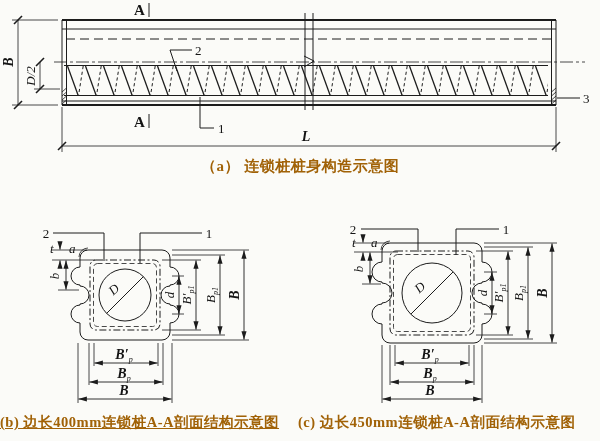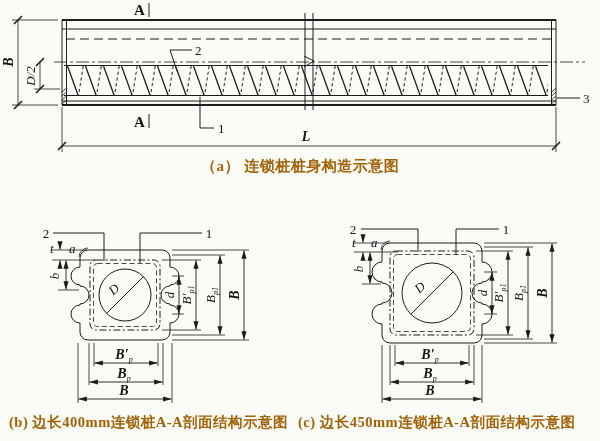--- a/index.html
+++ b/index.html
@@ -20,21 +20,21 @@
   .dimB{font:italic 600 14px "Liberation Serif", serif;}
   .num{font:13px "Liberation Serif", serif;}
   .mark{font:700 15px "Liberation Serif", serif;}
   .sub{font:italic 8px "Liberation Serif", serif;}
   .cap{
     position:absolute;color:#a16207;
     font:600 14.5px "Liberation Serif","DejaVu Serif",serif;
     letter-spacing:0.5px;white-space:nowrap;
   }
   .cap-a{left:0;top:157px;width:600px;text-align:center;font-size:15px;}
-  .cap-b{left:9px;top:413px;}
+  .cap-b{left:0;top:413px;text-decoration:underline;}
   .cap-c{left:298px;top:413px;}
 </style>
 </head>
 <body>
 
 <div class="frame">
 
 <svg width="600" height="441" viewBox="0 0 600 441">
   <defs>
     <marker id="arr" viewBox="0 0 10 6" refX="9.3" refY="3" markerWidth="9.5" markerHeight="6" markerUnits="userSpaceOnUse" orient="auto-start-reverse">

